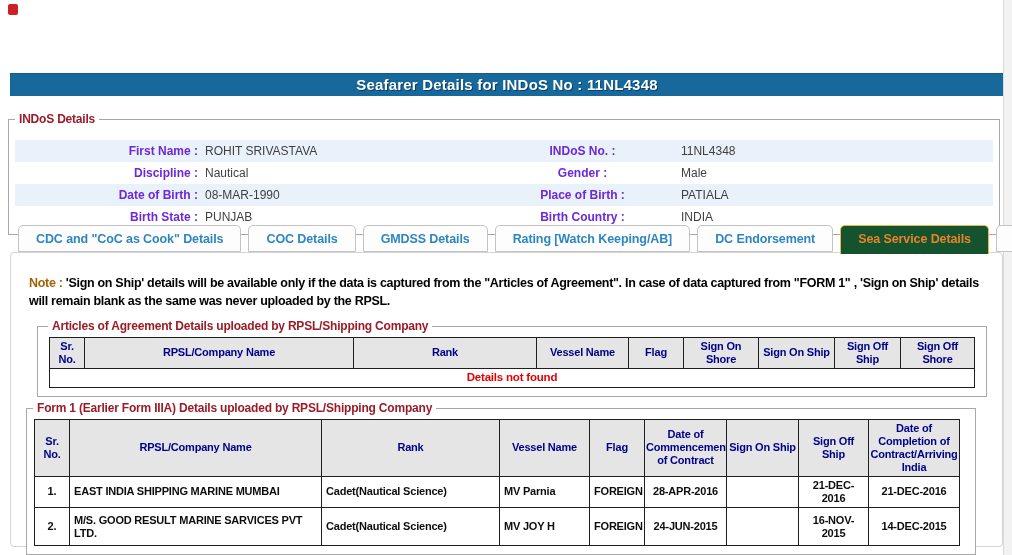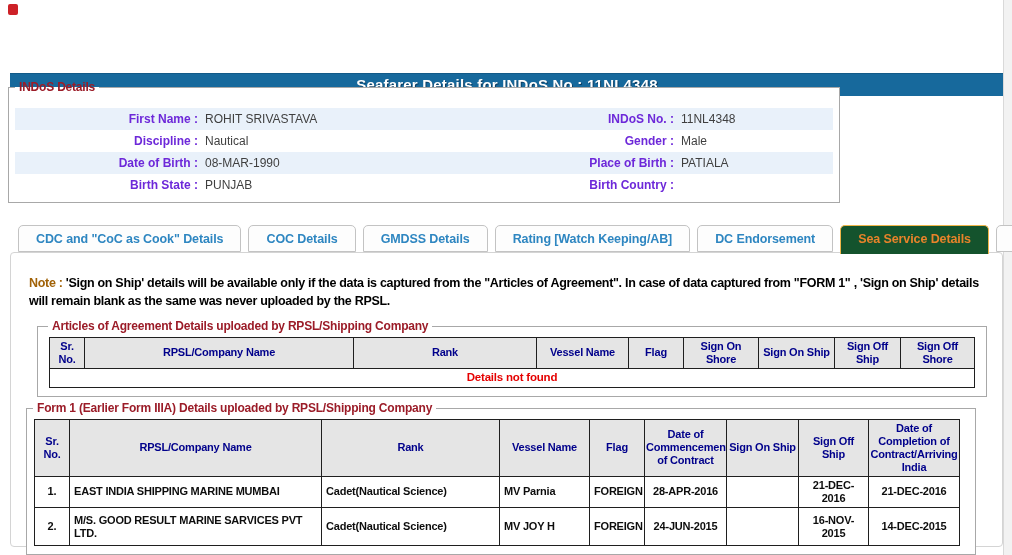--- a/index.html
+++ b/index.html
@@ -14,27 +14,27 @@
   .title-bar { position:absolute; left:10px; top:73px; width:994px; height:23px;
                background:#17699c; border-top:1px solid #125a88;
                color:#fff; font-weight:bold; font-size:15px; line-height:22px;
                text-align:center; text-shadow:1px 1px 0 #0b3c61; letter-spacing:.2px; }
 
   
   fieldset { border:1px solid #a8a8a8; background:#fff; }
   legend   { color:#9b1c28; font-weight:bold; font-size:12px; padding:0 4px;
              letter-spacing:-0.2px; }
 
-  .indos-fieldset { position:absolute; left:8px; top:80px; width:832px; padding:14px 6px 6px; }
+  .indos-fieldset { position:absolute; left:8px; top:112px; width:992px; padding:14px 6px 6px; }
   .detail-row  { display:flex; height:22px; line-height:22px; font-size:12px; }
   .detail-row.stripe { background:#e9f1fa; }
   .dl { width:190px; text-align:right; font-weight:bold; color:#6d28d9; padding-right:7px; }
   .dv { color:#3f3f3f; }
   .dv.v1 { width:286px; }
-  .dl.l2 { width:190px; }
+  .dl.l2 { width:190px;text-align:center; }
   .dv.v2 { flex:1; }
 
   
   .tabs { position:absolute; left:18px; top:225px; display:flex; gap:7px; z-index:2; }
   .tab  { height:27px; line-height:26px; padding:0 17px; background:#fdfdfd;
           border:1px solid #c3c3c3; border-radius:5px 5px 0 0;
           color:#2e86c1; font-weight:bold; font-size:12.5px; cursor:pointer;
           white-space:nowrap; letter-spacing:-0.1px; }
   .tab.active { height:29px; background:#14532d; border-color:#f0b64a; border-bottom:0;
                 color:#e8832a; }
@@ -90,20 +90,21 @@
   <div class="detail-row stripe">
     <span class="dl">Date of Birth :</span>
     <span class="dv v1">08-MAR-1990</span>
     <span class="dl l2">Place of Birth :</span>
     <span class="dv v2">PATIALA</span>
   </div>
   <div class="detail-row">
     <span class="dl">Birth State :</span>
     <span class="dv v1">PUNJAB</span>
     <span class="dl l2">Birth Country :</span>
+    <span class="dv v2">INDIA</span>
   </div>
 </fieldset>
 
 <div class="tabs">
   <div class="tab">CDC and "CoC as Cook" Details</div>
   <div class="tab">COC Details</div>
   <div class="tab">GMDSS Details</div>
   <div class="tab">Rating [Watch Keeping/AB]</div>
   <div class="tab">DC Endorsement</div>
   <div class="tab active">Sea Service Details</div>

